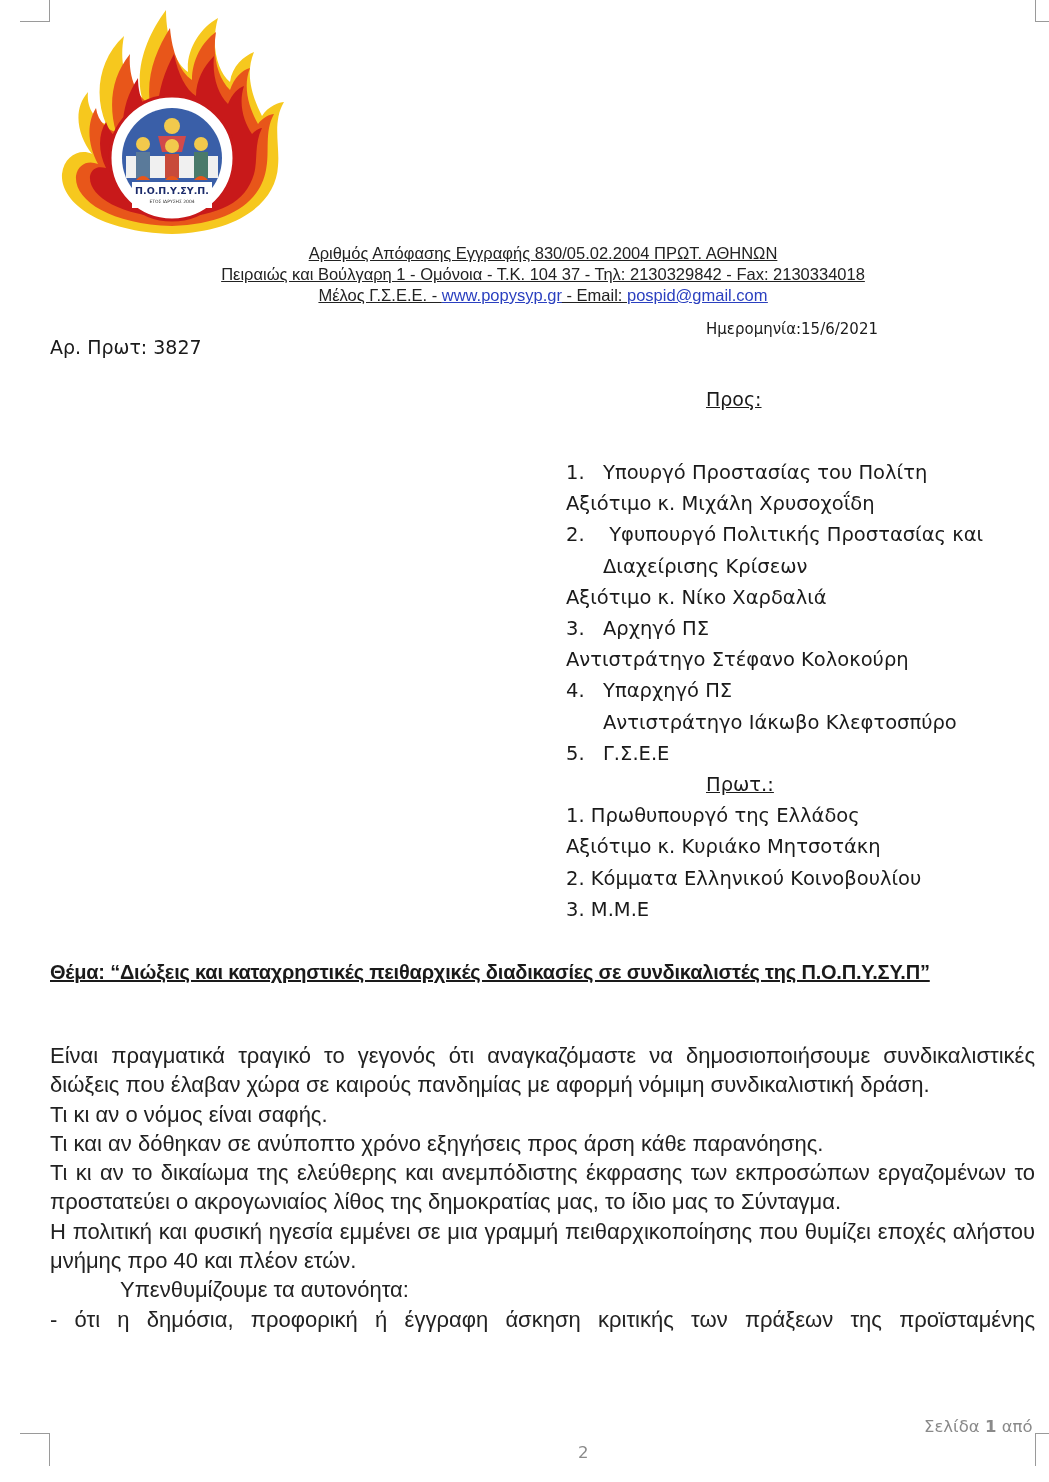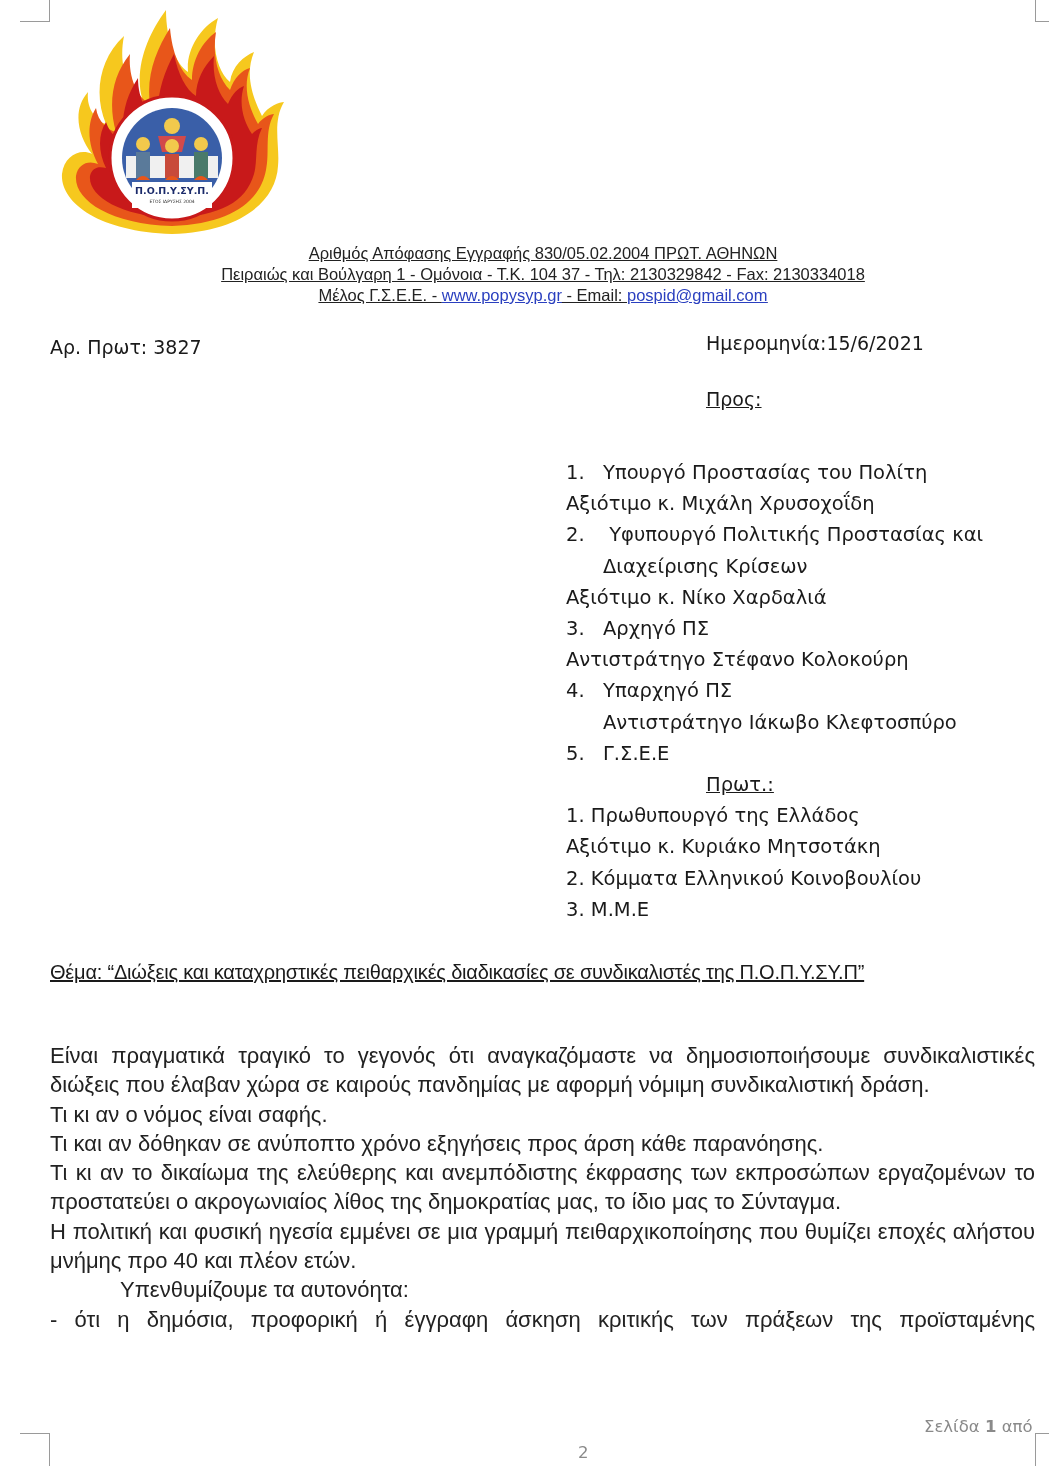--- a/index.html
+++ b/index.html
@@ -16,32 +16,32 @@
   .logo { position: absolute; left: 58px; top: 6px; width: 228px; height: 232px; }
 
   .letterhead {
     position: absolute; left: 0; top: 243px; width: 1086px; text-align: center;
     font-family: "Liberation Sans", sans-serif; font-size: 16.5px; line-height: 21px; color: #222;
   }
   .letterhead div { text-decoration: underline; }
   .letterhead a { color: #2a3fbf; text-decoration: underline; }
 
   .meta-left { position: absolute; left: 50px; top: 336px; font-size: 19px; }
-  .meta-right { position: absolute; left: 706px; top: 332px; font-size: 19px; }
+  .meta-right { position: absolute; left: 706px; top: 320px; font-size: 15px; }
   .to-heading { position: absolute; left: 706px; top: 388px; font-size: 19px; text-decoration: underline; text-align: right; }
 
   .recipients { position: absolute; left: 566px; top: 457px; font-size: 19.5px; line-height: 31.2px; }
   .recipients .row { white-space: nowrap; }
   .recipients .num { display: inline-block; width: 37px; }
   .recipients .indent { padding-left: 37px; }
   .recipients .kin { padding-left: 140px; text-decoration: underline; }
 
   .subject {
     position: absolute; left: 50px; top: 957px; width: 900px;
-    font-family: "Liberation Sans", sans-serif; font-weight: normal; font-size: 20px; line-height: 30px;
+    font-family: "Liberation Sans", sans-serif; font-weight: bold; font-size: 20px; line-height: 30px;
     text-decoration: underline; letter-spacing: -0.2px;
   }
 
   .body-text {
     position: absolute; left: 50px; top: 1041px; width: 985px;
     font-family: "Liberation Sans", sans-serif; font-size: 22px; line-height: 29.3px; color: #222;
   }
   .body-text p { margin: 0; }
   .body-text .just { text-align: justify; text-align-last: left; }
   .body-text .just-full { text-align: justify; text-align-last: justify; }

